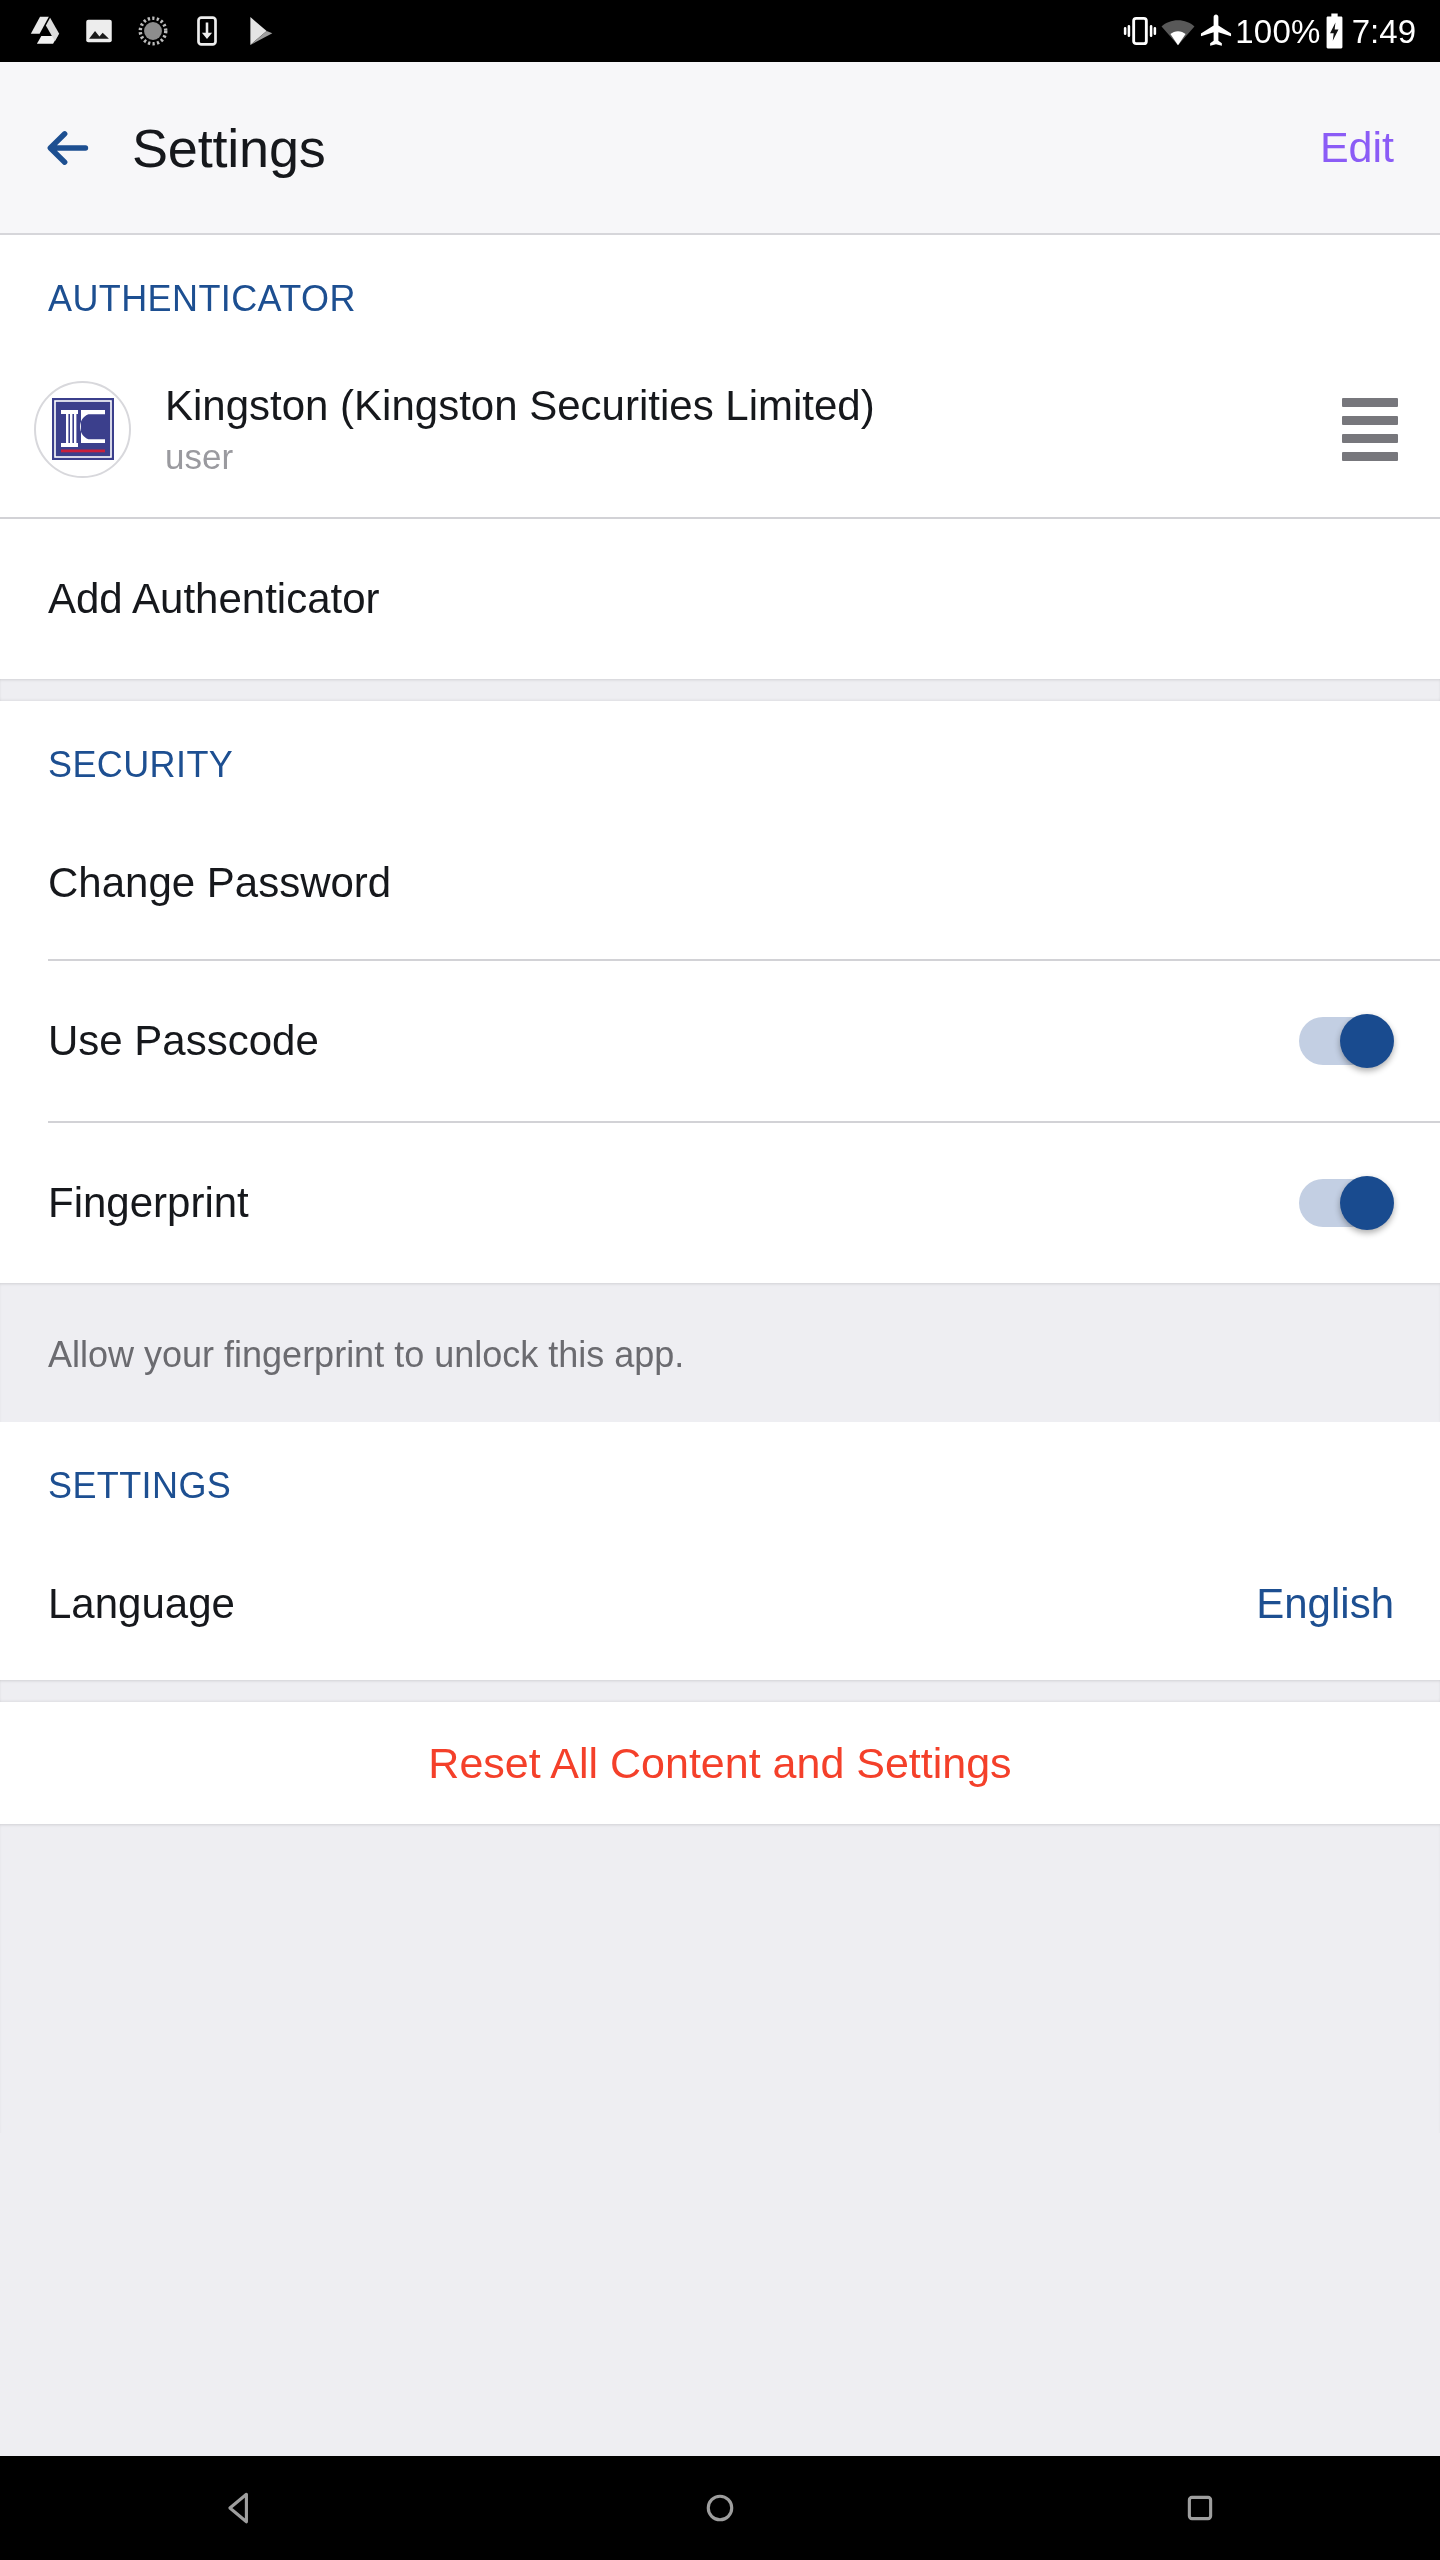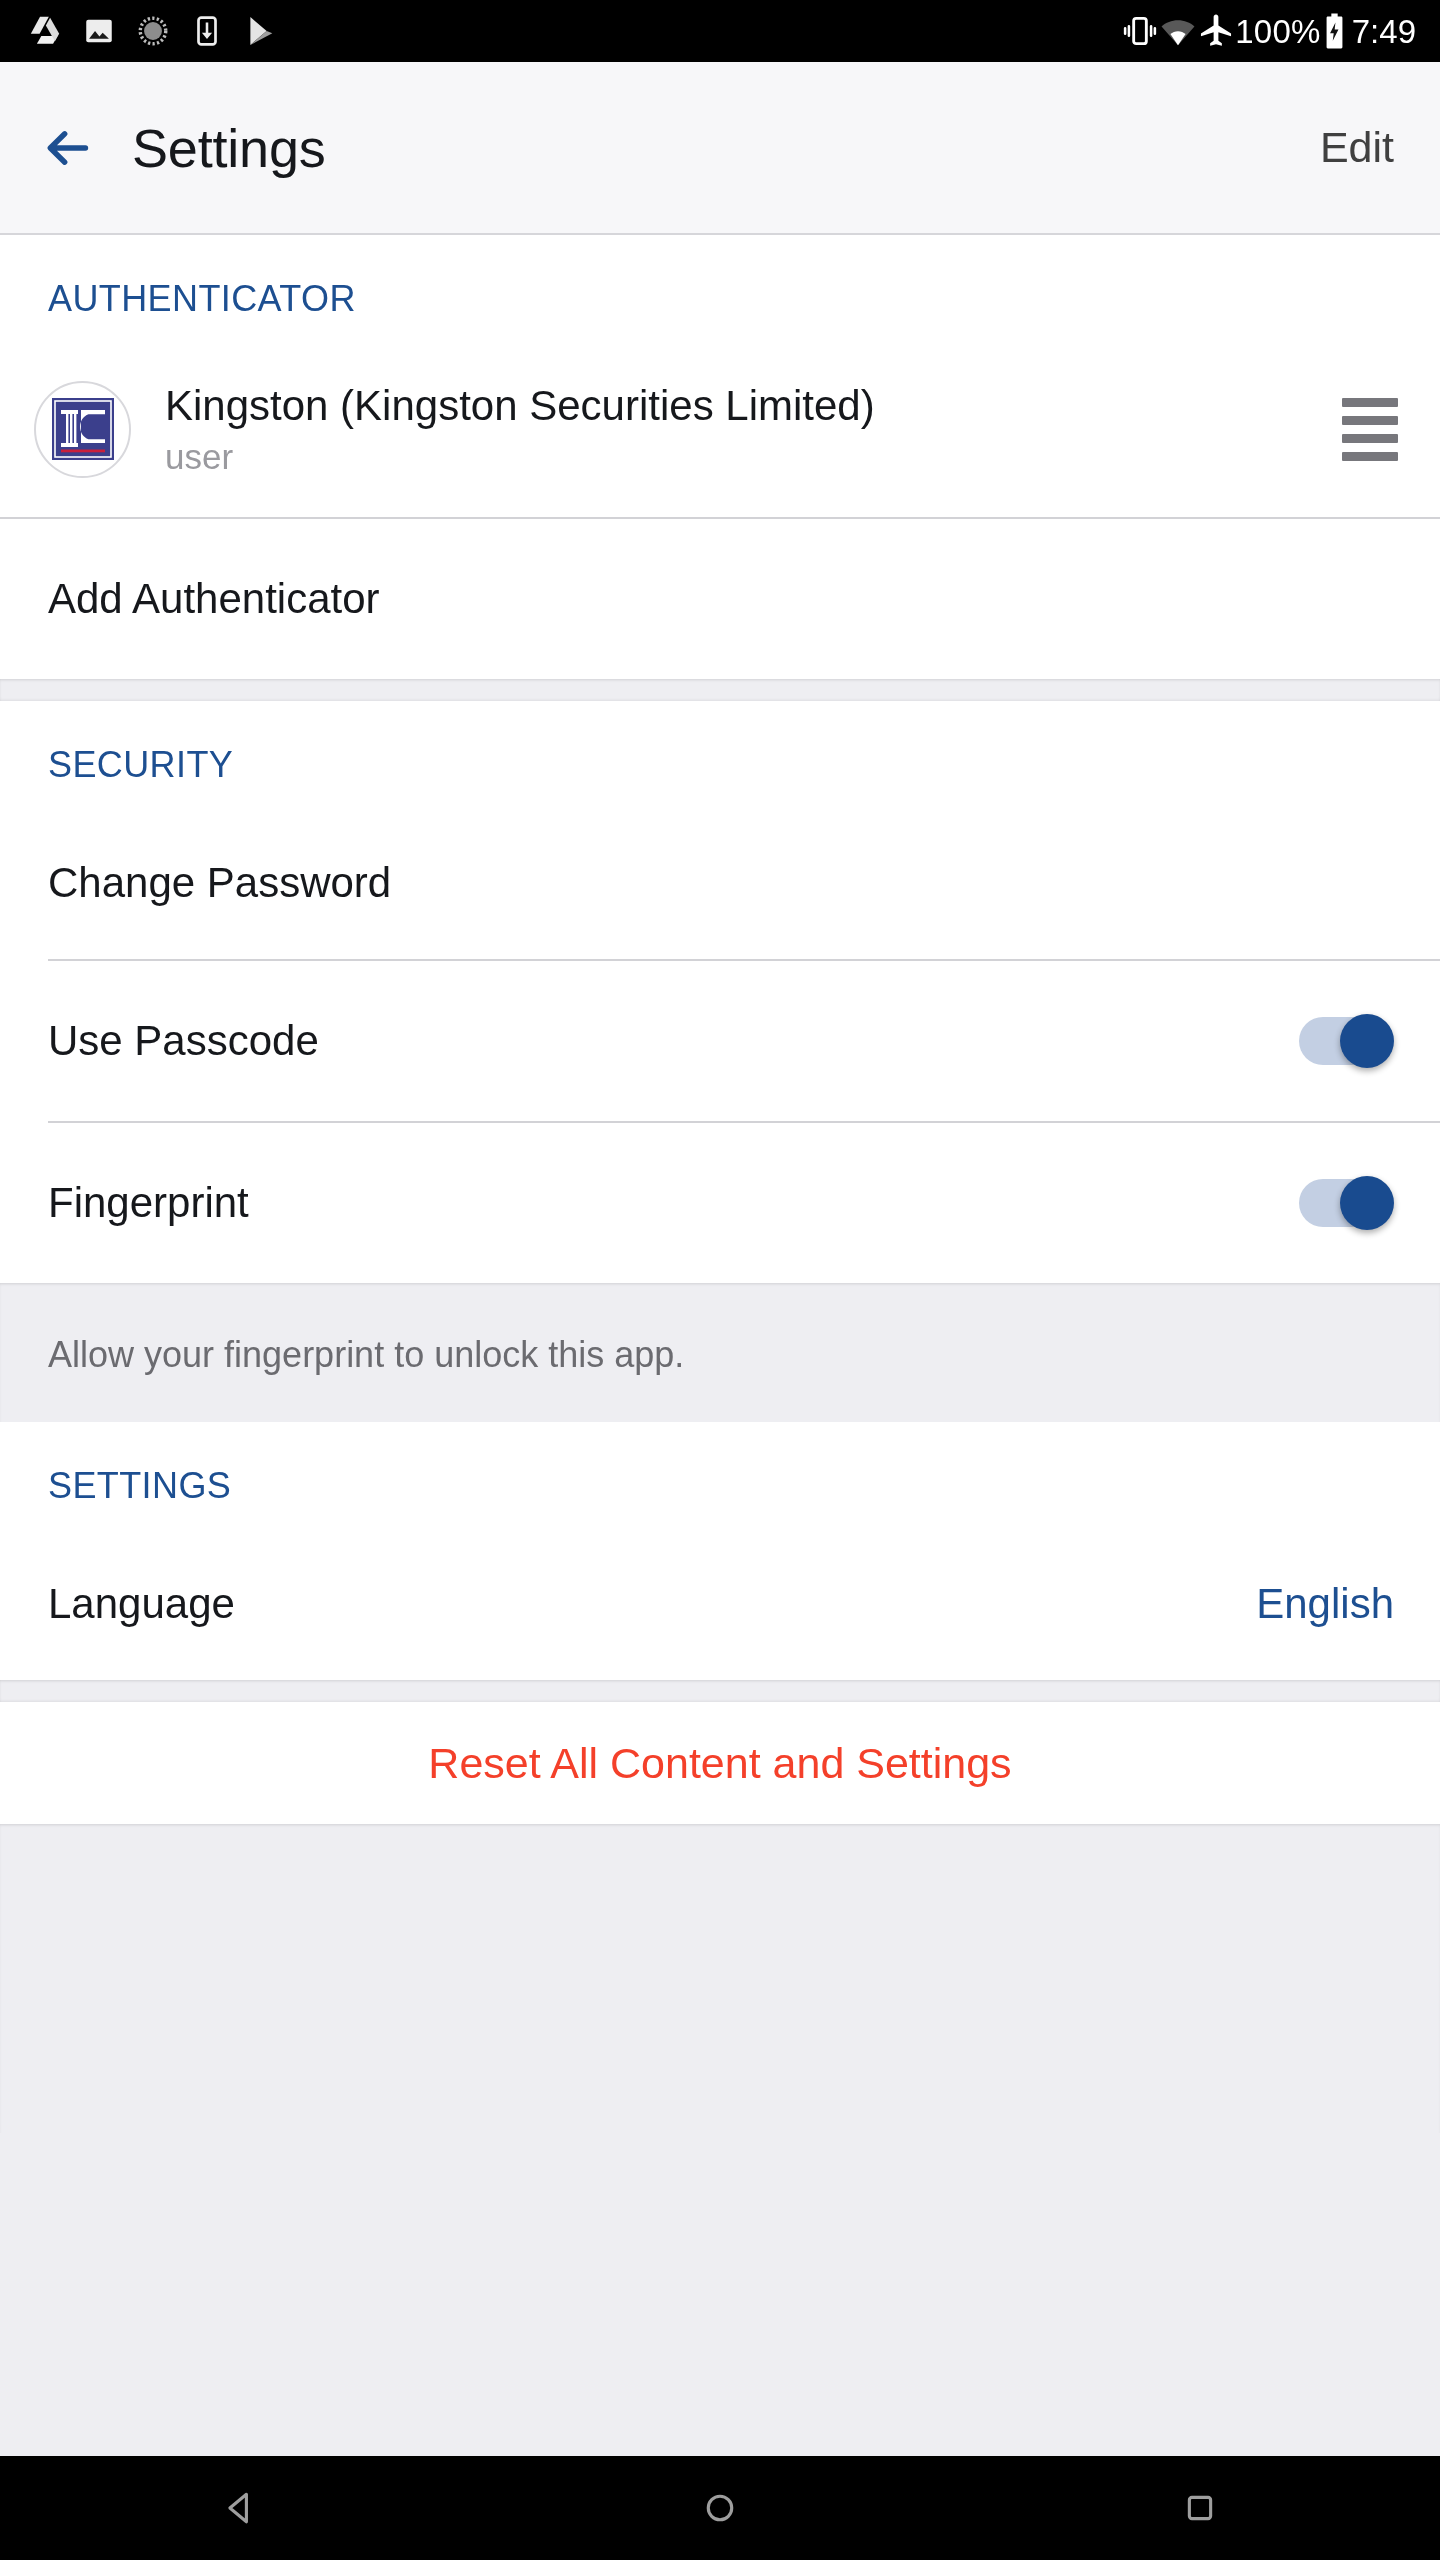--- a/index.html
+++ b/index.html
@@ -27,21 +27,21 @@
   .header {
     height:173px; background:#f7f7f9; display:flex; align-items:center;
     padding:0 46px 0 30px; border-bottom:2px solid #d6d6da; position:relative;
   }
   .back-btn { width:76px; height:76px; display:flex; align-items:center; justify-content:center; cursor:pointer; }
   .page-title {
     font-size:54px; color:#16181c; font-weight:400; margin-left:26px;
     letter-spacing:-0.2px; line-height:1;
   }
   .header-spacer { flex:1; }
-  .edit-btn { font-size:43px; color:#404040; line-height:1; cursor:pointer; }
+  .edit-btn { font-size:43px; color:#8b5cf6; line-height:1; cursor:pointer; }
 
   
   .group { background:#fff; }
   .group-gap { height:22px; background:#eeeef2;
     box-shadow:inset 0 2px 3px -1px rgba(0,0,0,.12), inset 0 -2px 3px -1px rgba(0,0,0,.07); }
   .section-header {
     font-size:36px; color:#1d4f91; letter-spacing:0.4px;
     padding:46px 0 24px 48px; background:#fff; line-height:1;
   }
   .divider { height:2px; background:#d2d2d6; margin-left:48px; }

